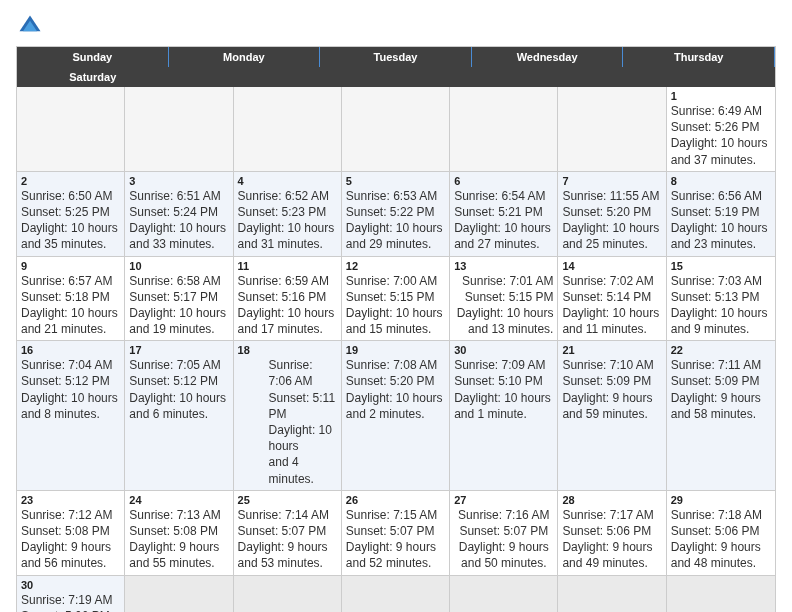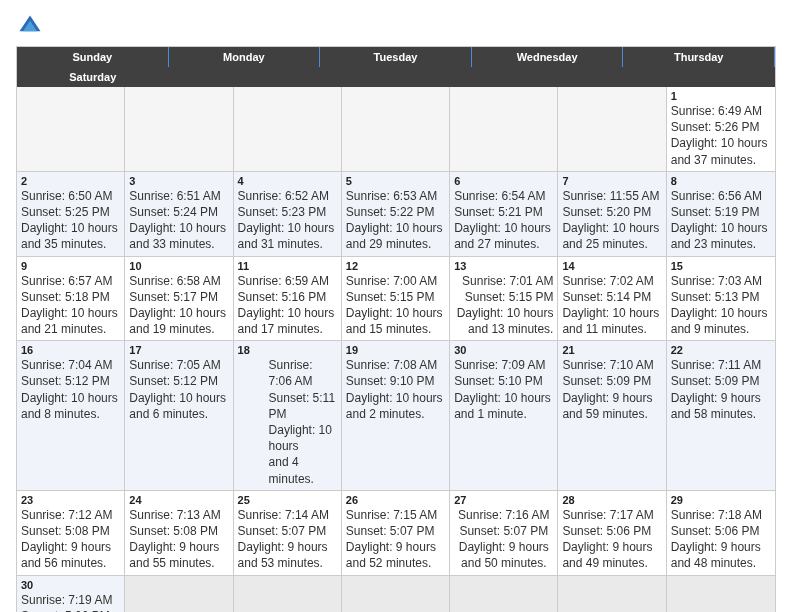--- a/index.html
+++ b/index.html
@@ -283,21 +283,21 @@
           <div class="cal-cell">
             <span class="day-num">18</span>
             <div class="cell-text" style="white-space: pre-line; margin-left: 31px;">Sunrise: 7:06 AM
 Sunset: 5:11 PM
 Daylight: 10 hours
 and 4 minutes.</div>
           </div>
           <div class="cal-cell">
             <span class="day-num">19</span>
             <div class="cell-text" style="white-space: pre-line;">Sunrise: 7:08 AM
-Sunset: 9:10 PM
+Sunset: 5:20 PM
 Daylight: 10 hours
 and 2 minutes.</div>
           </div>
           <div class="cal-cell">
             <span class="day-num">30</span>
             <div class="cell-text" style="white-space: pre-line;">Sunrise: 7:09 AM
 Sunset: 5:10 PM
 Daylight: 10 hours
 and 1 minute.</div>
           </div>

